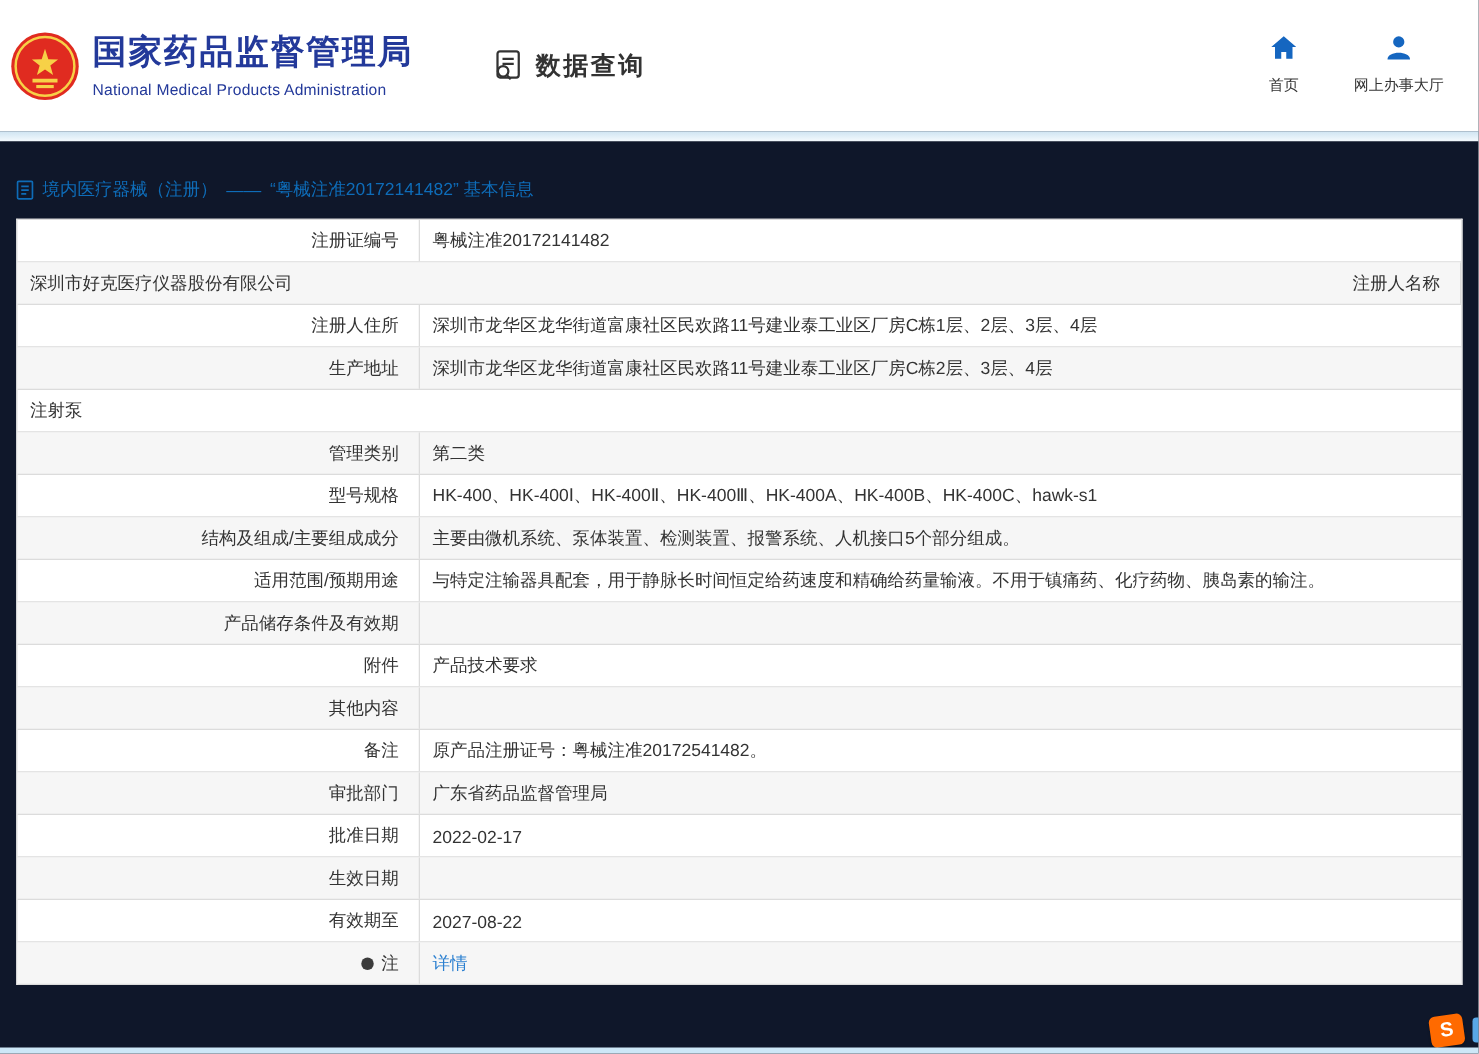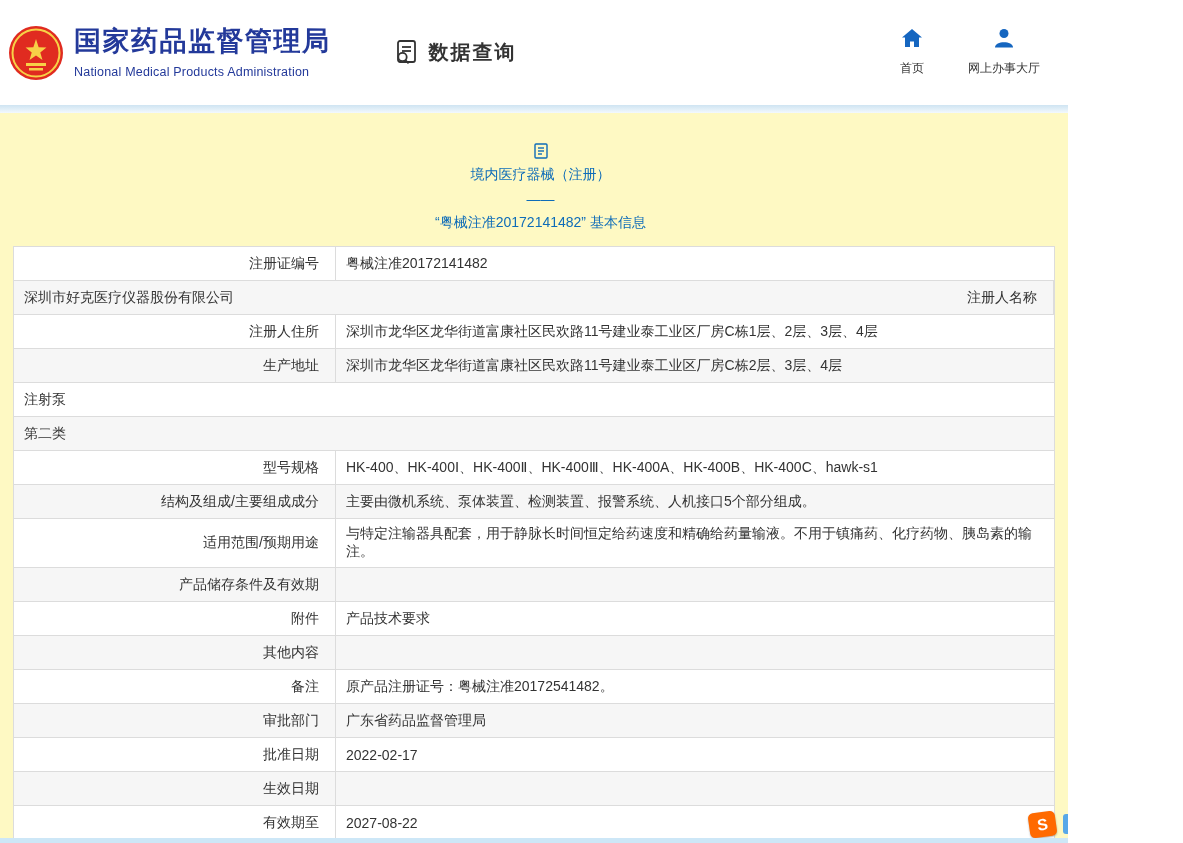--- a/index.html
+++ b/index.html
@@ -1,31 +1,31 @@
 <!DOCTYPE html>
 <html><head>
 <meta charset="utf-8">
 <style>
   html,body{margin:0;padding:0;background:#fff;}
   body{font-family:"Liberation Sans","DejaVu Sans",sans-serif;color:#333;}
-  .page{width:1068px;height:843px;position:relative;background:#fef9c3;overflow:hidden;}
+  .page{width:1183px;height:843px;position:relative;background:#0f172a;overflow:hidden;}
 
   
   .header{display:flex;align-items:center;height:105px;padding:0 28px 0 8px;box-sizing:border-box;background:#fff;}
   .logo-group{display:flex;align-items:center;gap:10px;}
   .org-text{display:flex;flex-direction:column;}
   .org-title{font-size:27px;font-weight:bold;color:#23399a;letter-spacing:1.5px;line-height:1.15;}
   .org-subtitle{font-size:12.5px;color:#23399a;margin-top:7px;letter-spacing:.2px;}
   .section-title{display:flex;align-items:flex-start;gap:9px;margin-left:62px;font-size:20px;font-weight:600;color:#333;letter-spacing:2px;}
   .top-nav{margin-left:auto;display:flex;gap:44px;}
   .nav-item{display:flex;flex-direction:column;align-items:center;gap:12px;font-size:12px;color:#333;cursor:pointer;}
   .header-band{height:8px;background:linear-gradient(to bottom,#cfe4f2,#f3f9fd);}
 
   
-  .breadcrumb{margin:30px 0 0 13px;display:flex;align-items:center;gap:7px;color:#0e6cb8;font-size:14px;flex-direction:column;}
+  .breadcrumb{margin:30px 0 0 13px;display:flex;align-items:center;gap:7px;color:#0e6cb8;font-size:14px;}
   .breadcrumb .crumb{cursor:pointer;}
 
   
   .info-table{margin:14px 13px 0 13px;border:1px solid #dcdcdc;border-bottom:none;background:#fff;}
   .row{display:flex;border-bottom:1px solid #dcdcdc;min-height:33px;}
   .row:nth-child(even){background:#f6f6f6;}
   .cell{box-sizing:border-box;}
   .cell.label{width:322px;display:flex;align-items:center;justify-content:flex-end;padding:6px 16px 6px 6px;border-right:1px solid #dcdcdc;font-size:14px;gap:6px;text-align:center;}
   .cell.value{flex:1;display:flex;align-items:center;padding:6px 10px;font-size:14px;text-align:left;}
   a.detail{color:#2a7fd0;text-decoration:none;cursor:pointer;}
@@ -123,20 +123,21 @@
         <div class="cell value">深圳市龙华区龙华街道富康社区民欢路11号建业泰工业区厂房C栋1层、2层、3层、4层</div>
       </div>
       <div class="row">
         <div class="cell label">生产地址</div>
         <div class="cell value">深圳市龙华区龙华街道富康社区民欢路11号建业泰工业区厂房C栋2层、3层、4层</div>
       </div>
       <div class="row">
         <div class="cell value">注射泵</div>
       </div>
       <div class="row">
+        <div class="cell label">管理类别</div>
         <div class="cell value">第二类</div>
       </div>
       <div class="row">
         <div class="cell label">型号规格</div>
         <div class="cell value">HK-400、HK-400Ⅰ、HK-400Ⅱ、HK-400Ⅲ、HK-400A、HK-400B、HK-400C、hawk-s1</div>
       </div>
       <div class="row">
         <div class="cell label">结构及组成/主要组成成分</div>
         <div class="cell value">主要由微机系统、泵体装置、检测装置、报警系统、人机接口5个部分组成。</div>
       </div>

